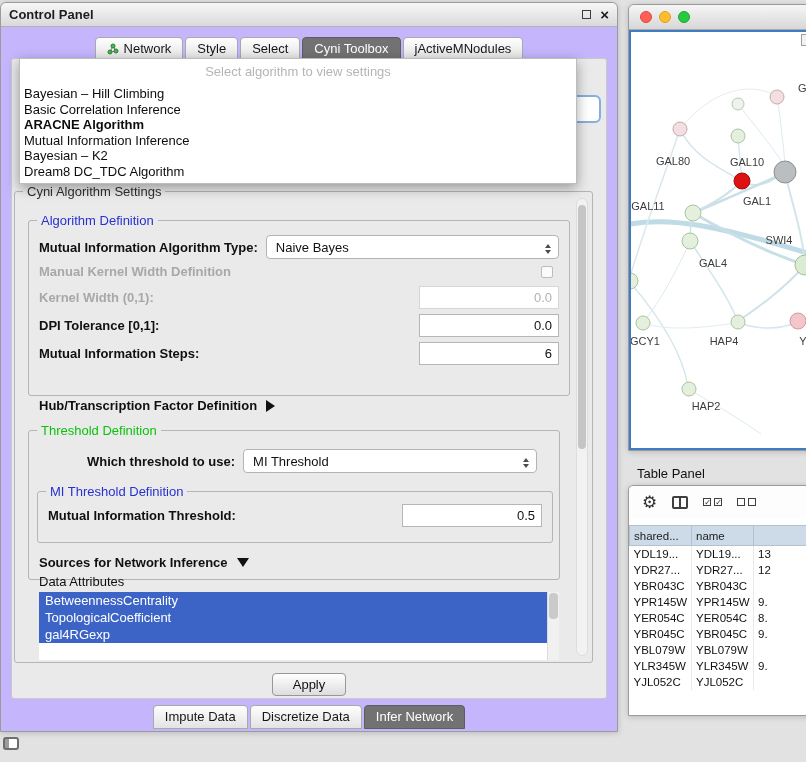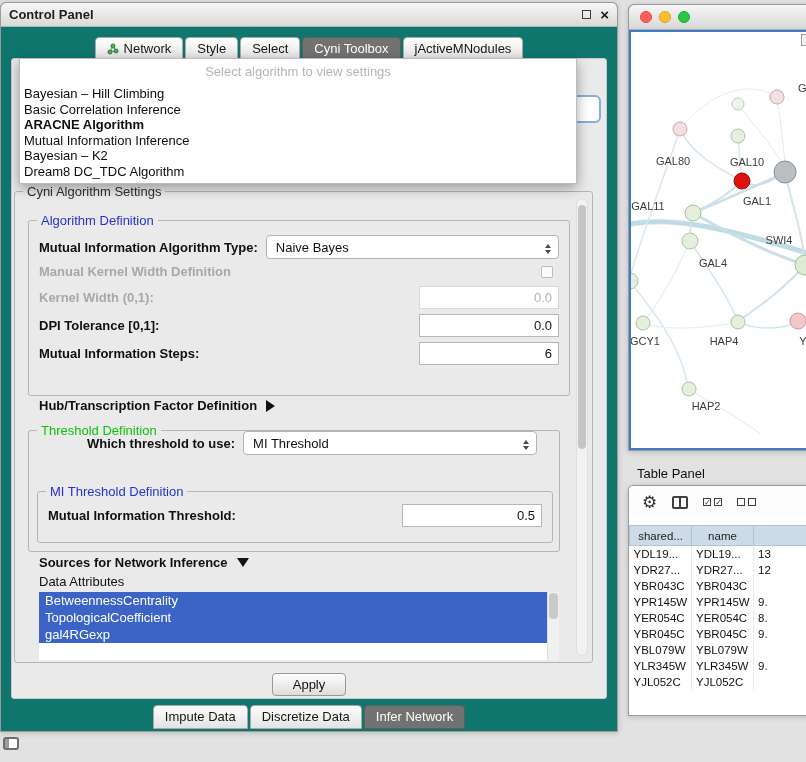--- a/index.html
+++ b/index.html
@@ -6,21 +6,21 @@
   html,body { margin:0; padding:0; }
   body {
     width:806px; height:762px; position:relative; overflow:hidden;
     background:#e2e2e2;
     font-family:"Liberation Sans","DejaVu Sans",sans-serif;
     -webkit-font-smoothing:antialiased;
   }
 
   
   .window {
-    position:absolute; background:#0f766e;
+    position:absolute; background:#c4b5fd;
     border:1px solid #9b9b9b; border-radius:6px 6px 0 0;
     box-shadow:0 1px 6px rgba(0,0,0,.18);
   }
   .titlebar {
     height:24px; display:flex; align-items:center;
     background:linear-gradient(#f7f7f7,#d9d9d9);
     border-bottom:1px solid #b2b2b2; border-radius:5px 5px 0 0;
     padding:0 8px; font-size:13px; font-weight:bold; color:#1d1d1d;
   }
   .winbtns { margin-left:auto; display:flex; align-items:center; gap:9px; }
@@ -65,21 +65,21 @@
   .fs { position:absolute; border:1px solid #b5b5b5; border-radius:3px; }
   .fs > .lg {
     position:absolute; top:-8px; left:8px; background:#eaeaea;
     padding:0 4px; font-size:13px; color:#2f2f2f; white-space:nowrap;
   }
   .lg.blue  { color:#2731cf; }
   .lg.green { color:#0bc20b; }
 
   .outer-fs { left:13px; top:188px; width:579px; height:472px; background:#eaeaea; }
   .alg-fs { left:13px; top:28px; right:22px; height:176px; padding-top:14px; }
-  .thr-fs { left:13px; top:238px; right:32px; height:122px; }
+  .thr-fs { left:13px; top:238px; right:32px; height:150px; padding-top:18px; }
   .mi-fs  { left:8px;  top:60px;  right:6px;  height:52px; padding-top:12px; }
 
   .row { display:flex; align-items:center; margin:0 10px 5px; }
   .lbl { font-size:13px; font-weight:bold; color:#101010; white-space:nowrap; }
   .lbl.dis { color:#a8a8a8; }
 
   .combo {
     flex:1; margin-left:8px; height:24px; position:relative;
     background:#fff; border:1px solid #b4b4b4; border-radius:4px;
     display:flex; align-items:center; font-size:13px; color:#111;
@@ -174,21 +174,21 @@
     width:16px; height:13px; border:2px solid #3f3f3f; border-radius:2px;
     background:linear-gradient(#3f3f3f,#3f3f3f) center/2px 100% no-repeat;
   }
   .pair { display:flex; gap:3px; }
   .mini { width:8px; height:8px; border:1px solid #3f3f3f; font-size:8px; line-height:7px; text-align:center; color:#2c2c2c; }
 
   table.attr-table { border-collapse:collapse; width:100%; margin-top:7px; table-layout:fixed; }
   .attr-table th {
     background:#ccdbe7; border:1px solid #b2c2ce;
     font-size:11.5px; font-weight:normal; color:#222;
-    height:20px; padding:0 4px; text-align:center; overflow:hidden; white-space:nowrap;
+    height:20px; padding:0 4px; text-align:left; overflow:hidden; white-space:nowrap;
   }
   .attr-table td {
     font-size:11.5px; color:#111; height:16px; padding:0 4px;
     border-right:1px solid #e9e9e9; white-space:nowrap; overflow:hidden;
   }
 
   
   .corner {
     position:absolute; left:3px; top:737px; width:16px; height:13px;
     border:2px solid #6e6e6e; border-radius:3px;

